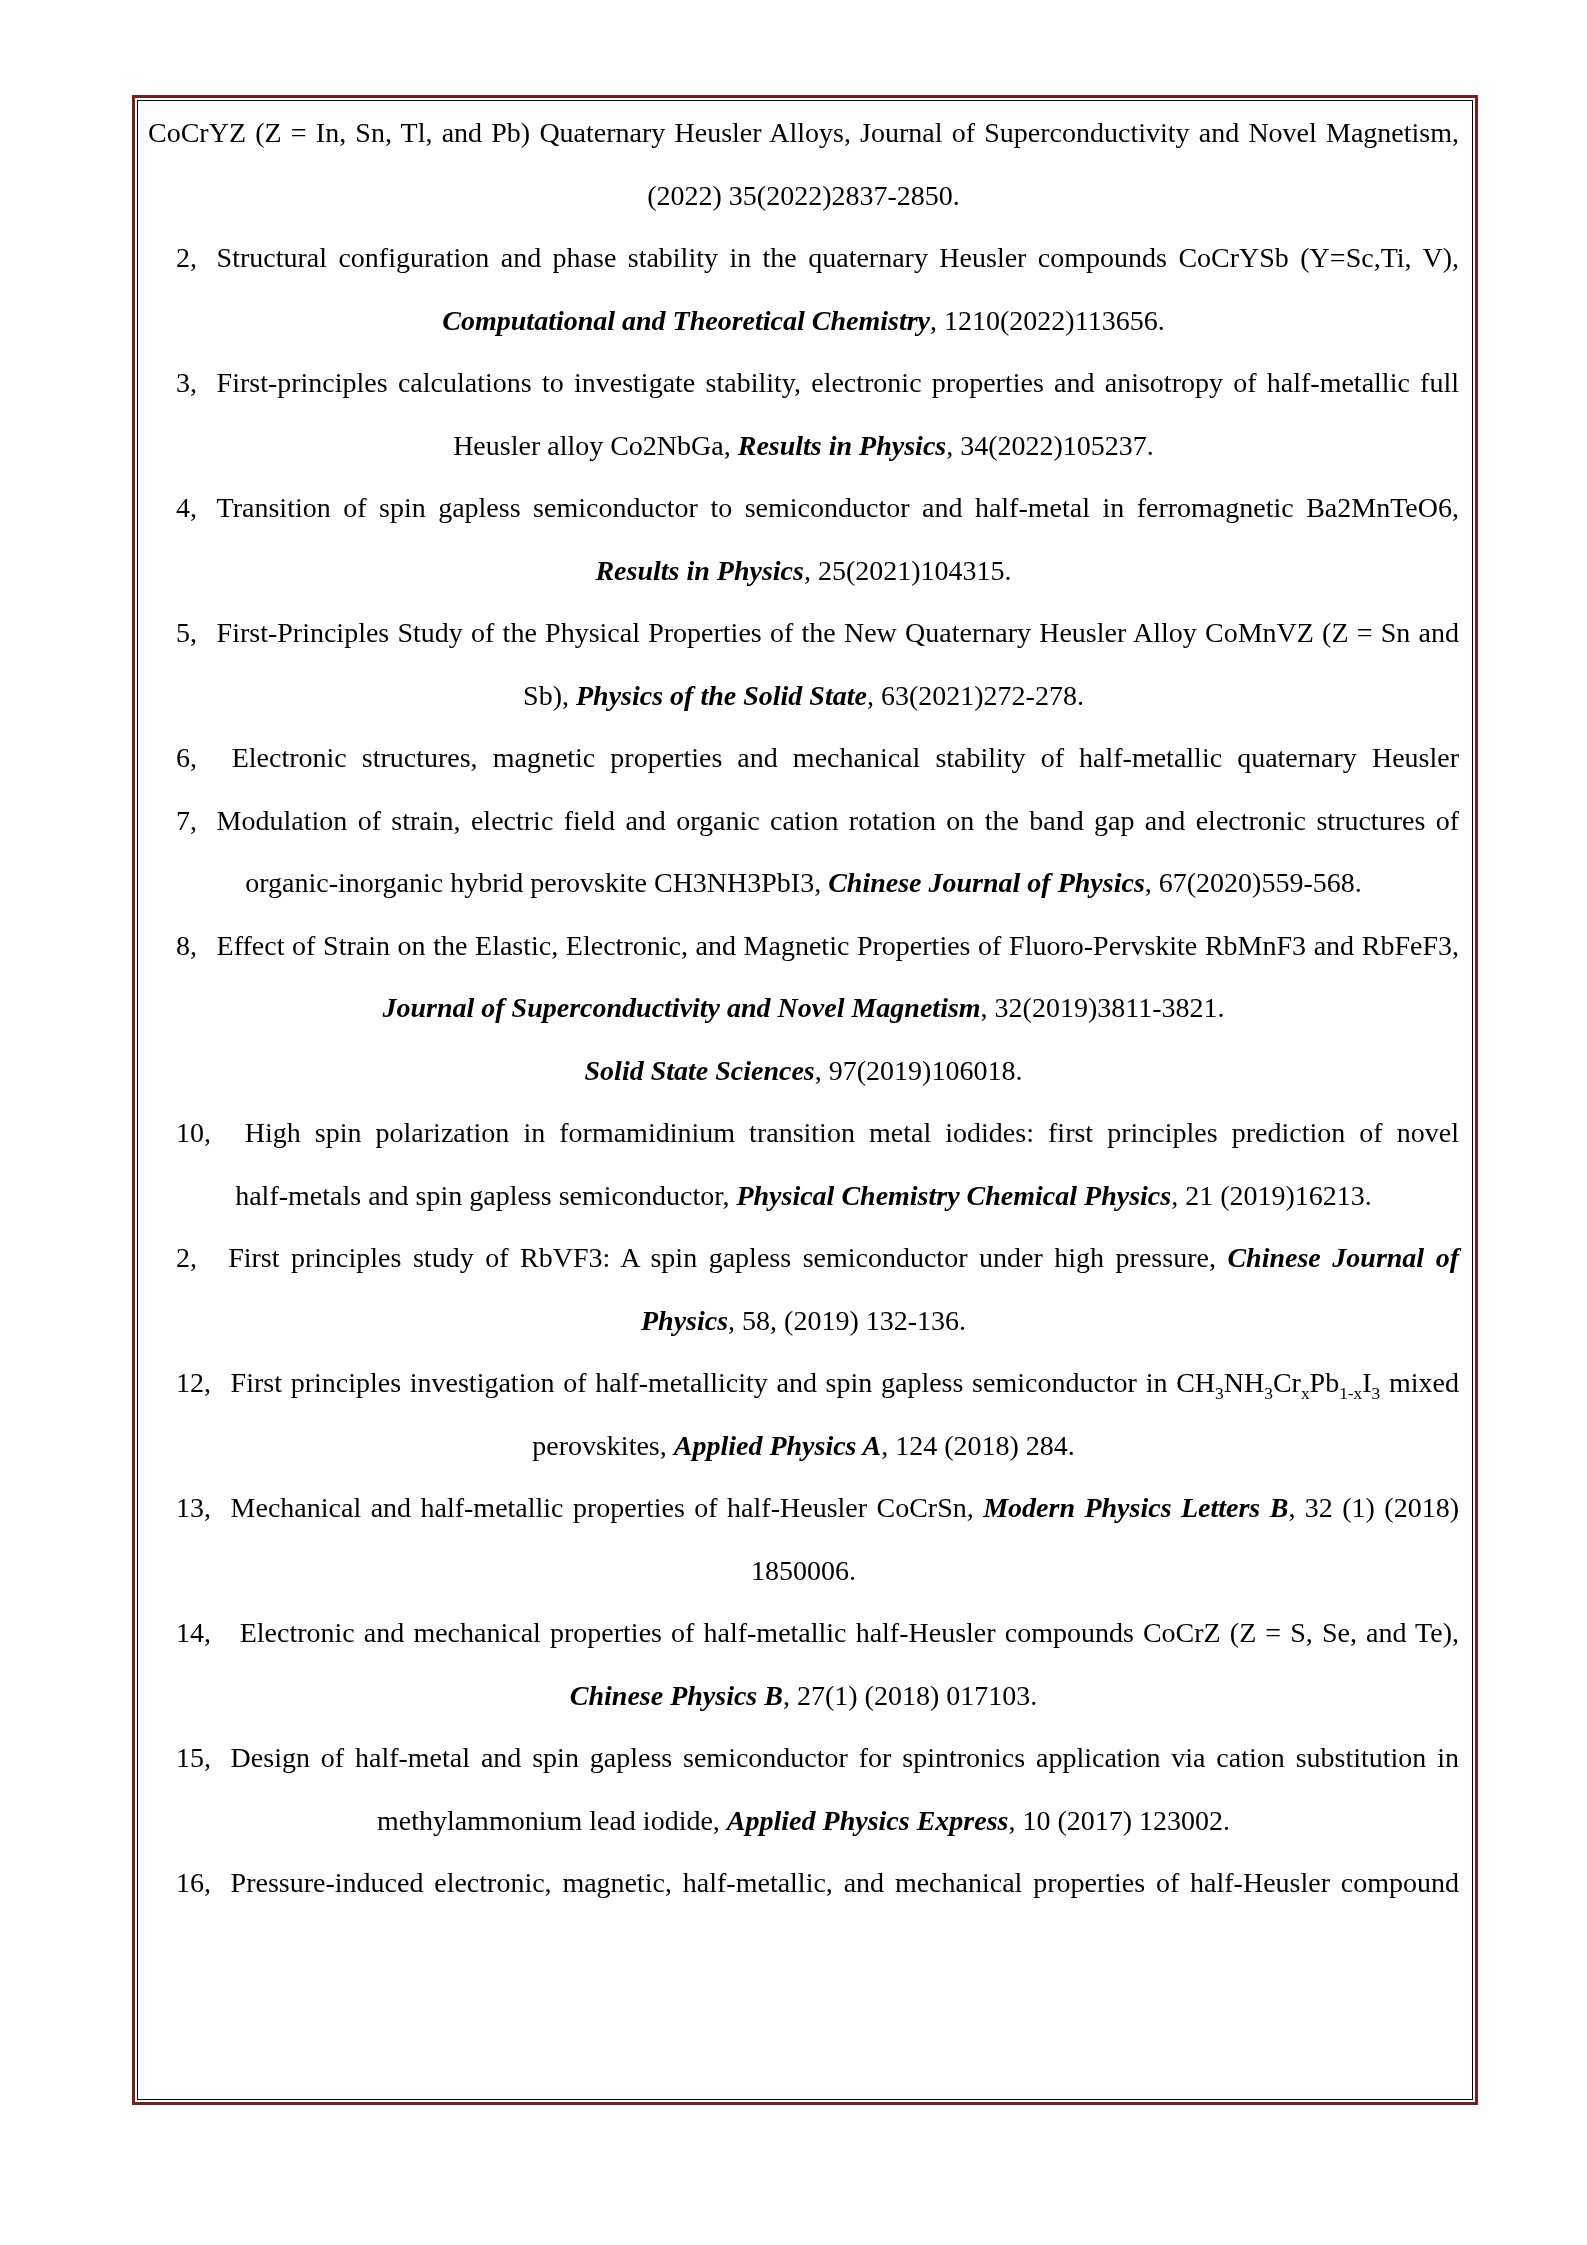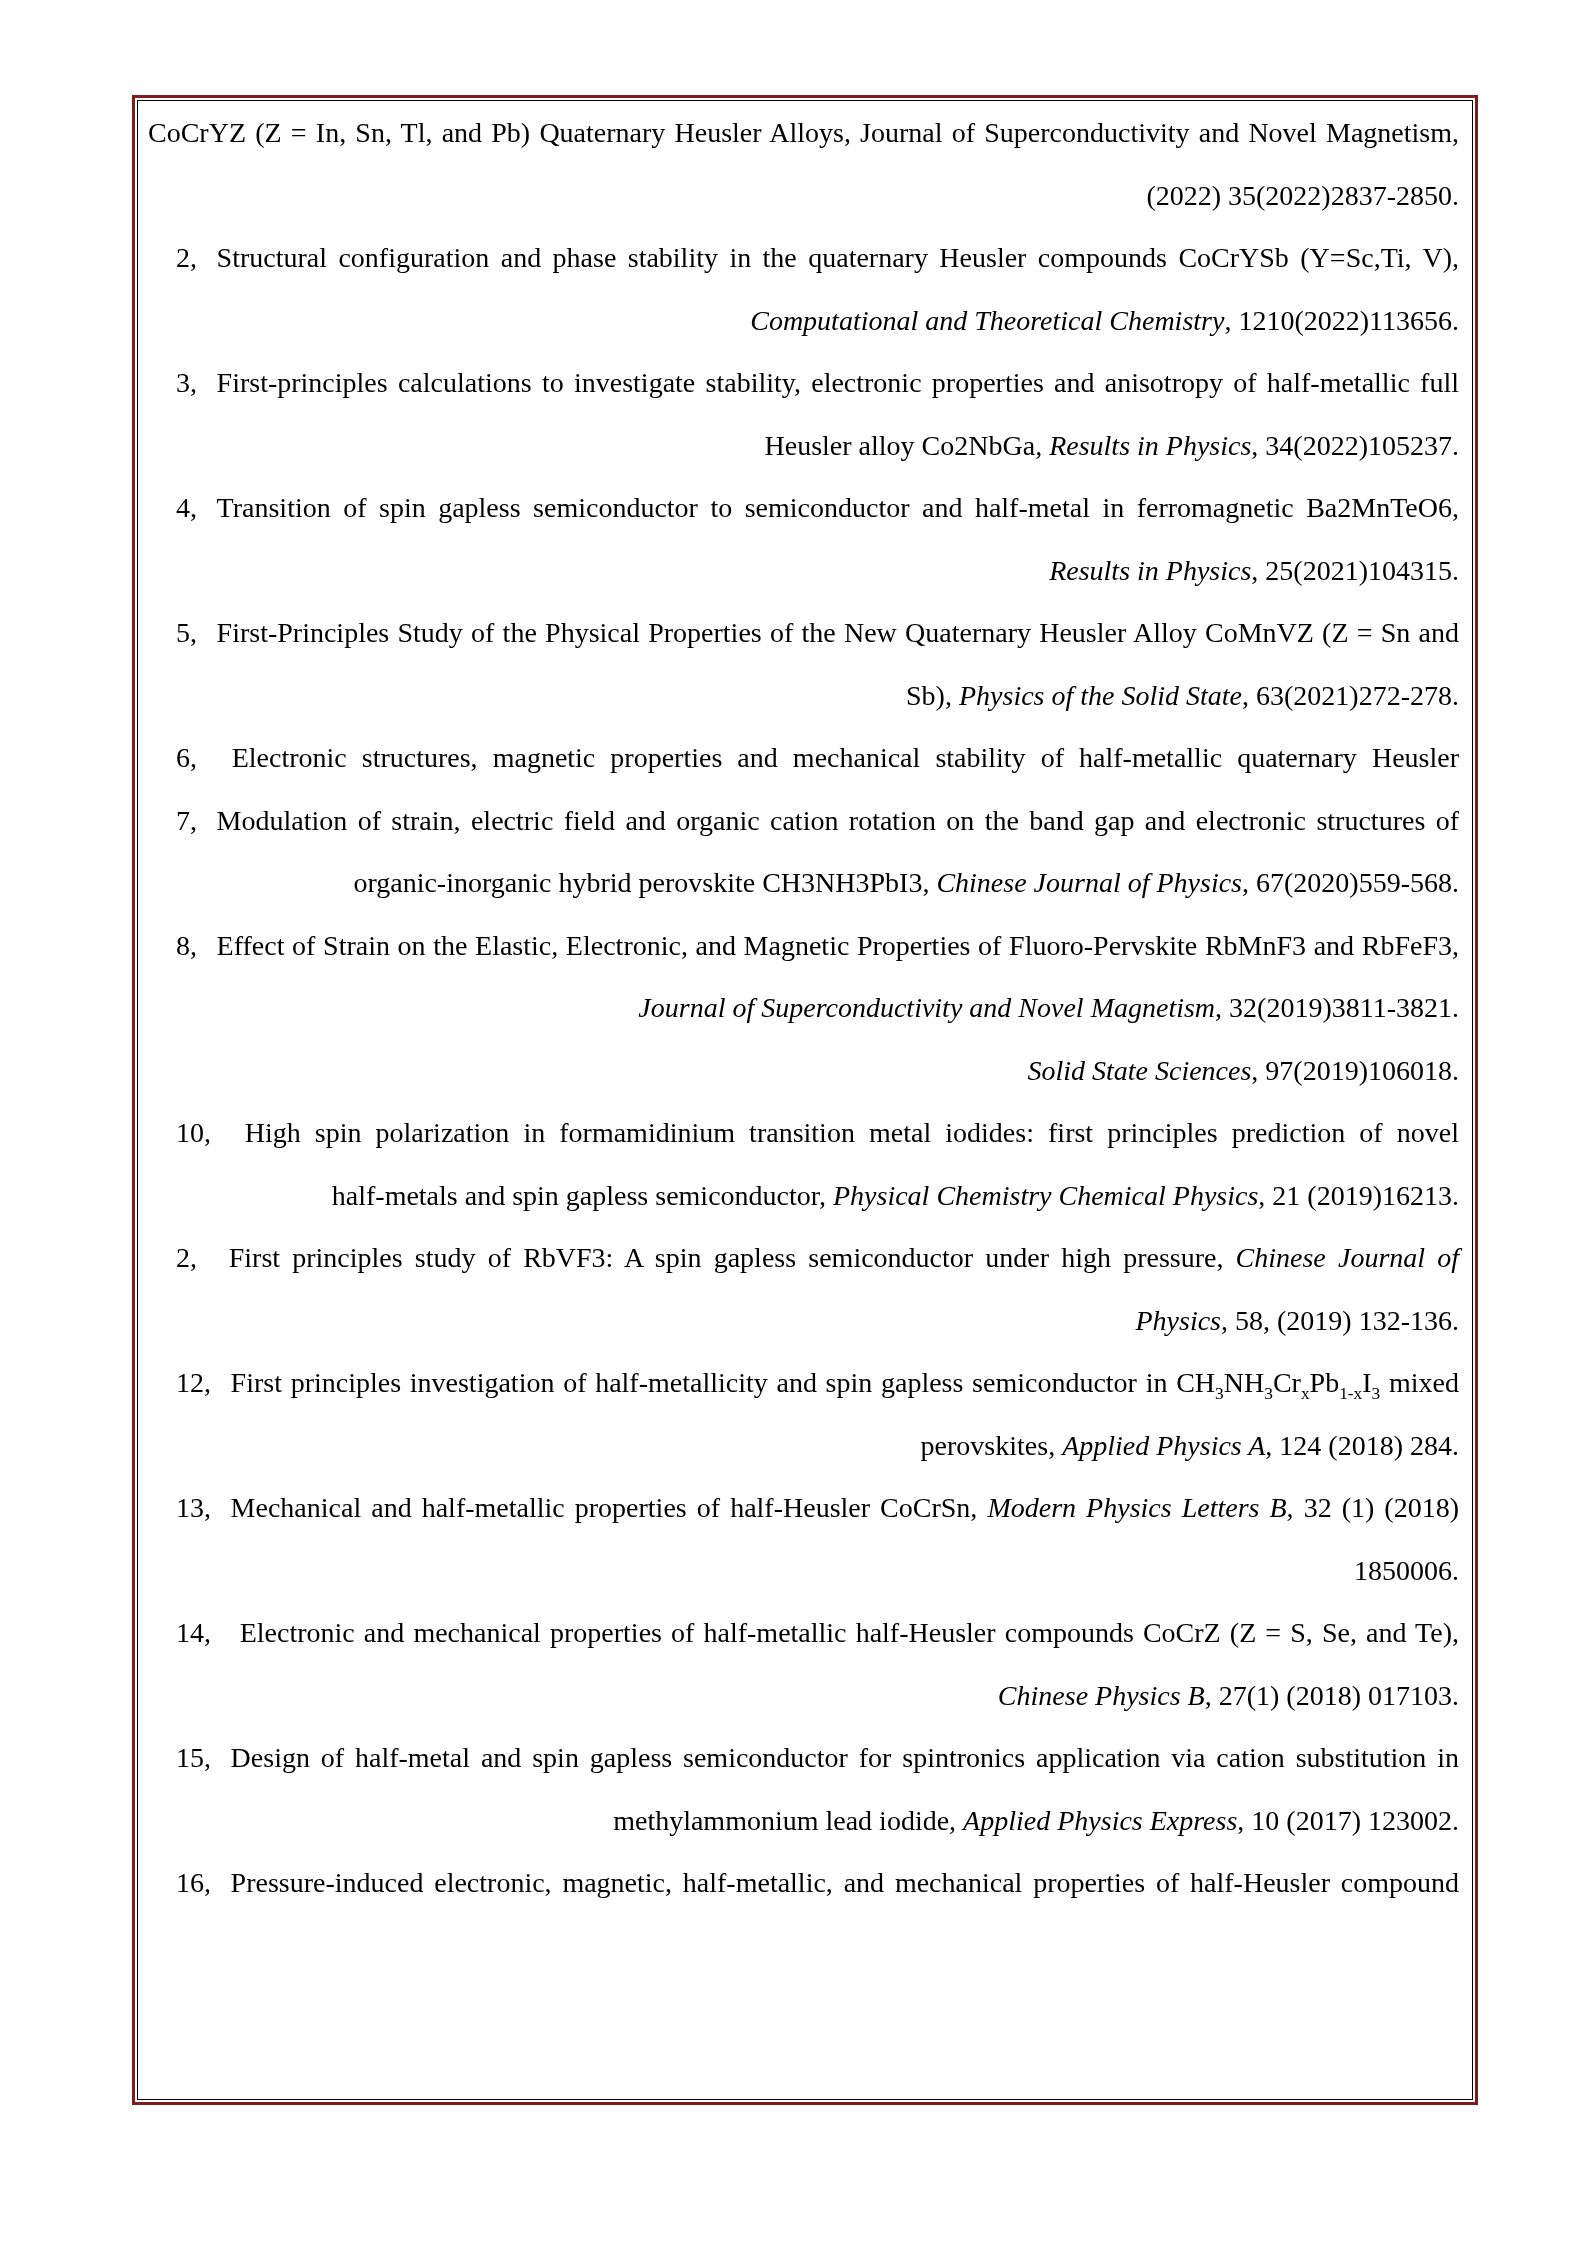--- a/index.html
+++ b/index.html
@@ -23,25 +23,25 @@
     position:absolute; left:0; top:0; right:0; bottom:0;
     padding:1px 13px 0 10px;
     box-sizing:border-box;
     overflow:hidden;
   }
   .para { margin:0; }
   .line {
     font-size:28px;
     line-height:62.5px;
     white-space:normal;
-    text-align:right;
+    text-align:center;
   }
   .line.just { text-align:justify; text-align-last:justify; }
   .line.ind  { text-indent:28px; }
-  .it  { font-style:italic; }
+  .it  { font-style:italic;font-weight:bold; }
   sub  { font-size:0.62em; line-height:0; }
   .ideo {
     display:inline-block;
     width:0.95em;
     font-style:normal;
     text-indent:0;
   }
 </style>
 </head>
 <body>

